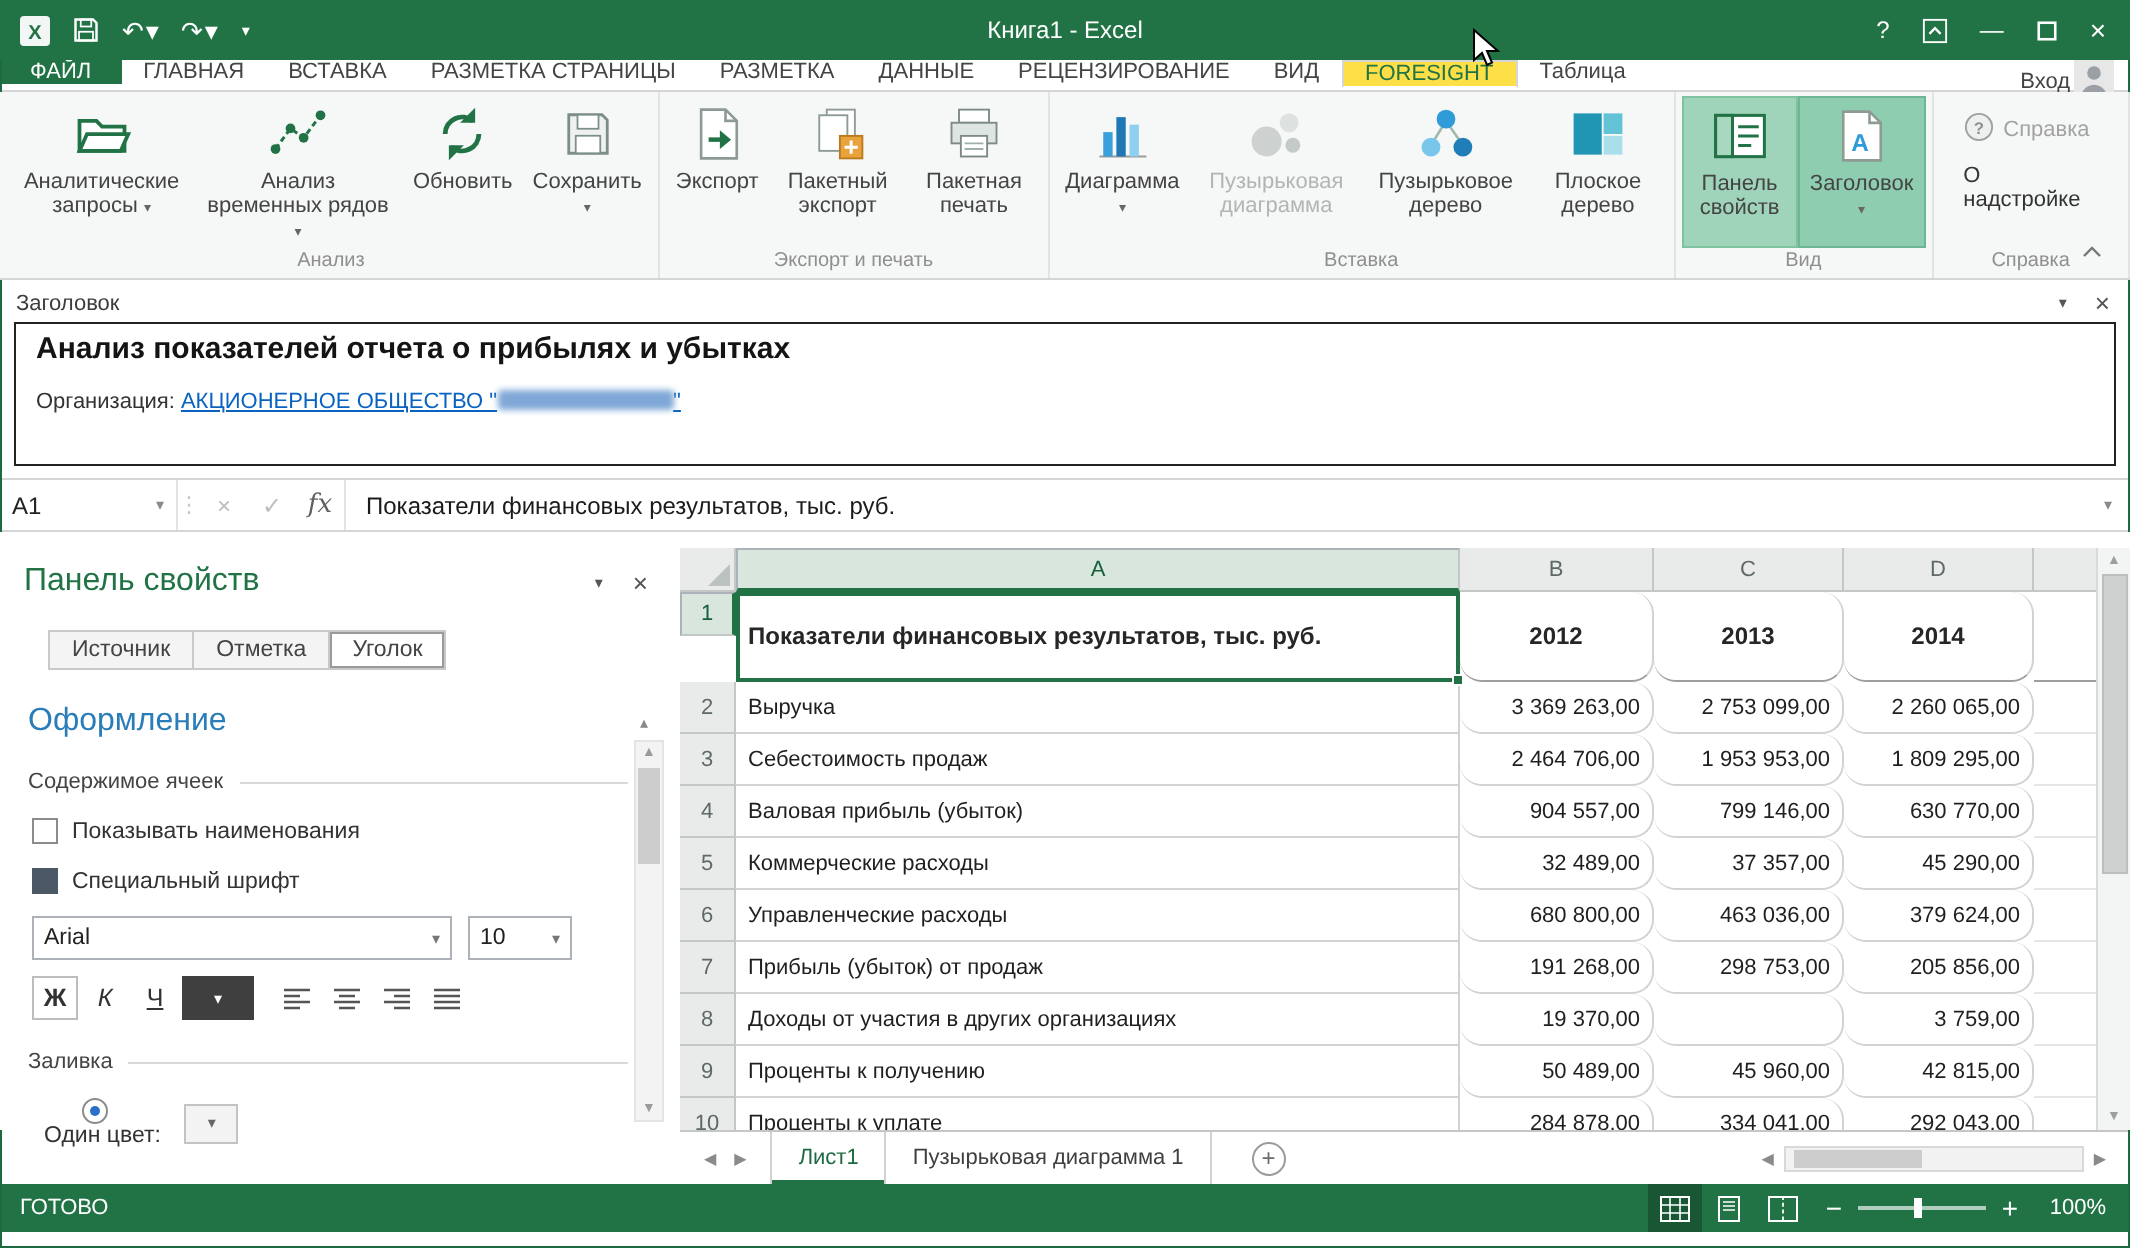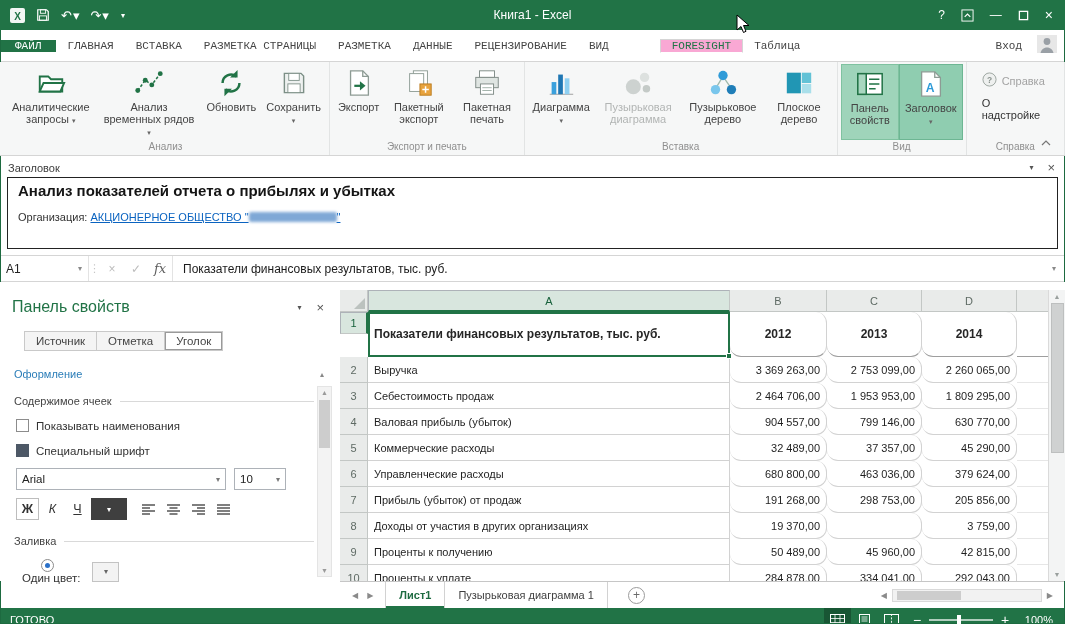--- a/index.html
+++ b/index.html
@@ -10,25 +10,25 @@
   
   .titlebar { height:30px; background:#217346; display:flex; align-items:center; color:#fff; position:relative; padding:0 6px; }
   .qat { display:flex; align-items:center; gap:11px; padding-left:4px; z-index:2; }
   .qat span { display:flex; align-items:center; font-size:13px; color:#fff; cursor:default; }
   .mini-caret { font-size:6px; margin-left:1px; }
   .tb-title { position:absolute; left:0; right:0; text-align:center; font-size:12px; color:#fff; }
   .tb-right { margin-left:auto; display:flex; align-items:center; gap:16px; padding-right:6px; z-index:2; font-size:12px; }
   .tb-right .wbox { display:flex; align-items:center; }
 
   
-  .tabrow { height:32px; background:#fff; border-bottom:1px solid #d5d5d5; display:flex; align-items:center; font-size:11px; color:#444;font-family:Liberation Mono, monospace; }
+  .tabrow { height:16px; background:#fff; border-bottom:1px solid #d5d5d5; display:flex; align-items:flex-start; font-size:11px; color:#444; }
   .tab-file { background:#217346; color:#fff; padding:0 15px; display:flex; align-items:center; }
   .tab { padding:0 11px; display:flex; align-items:center; white-space:nowrap; }
-  .tab.active { background:#f9a8d4; border:1px solid #d5d5d5; border-bottom:1px solid #fff; margin-bottom:-1px; color:#217346;margin-left:40px; }
-  .signin-zone { margin-left:auto; display:flex; align-items:center; gap:15px; padding-right:8px; }
+  .tab.active { background:#fde047; border:1px solid #d5d5d5; border-bottom:1px solid #fff; margin-bottom:-1px; color:#217346; }
+  .signin-zone { margin-left:auto; display:flex; align-items:center; gap:2px; padding-right:8px; }
 
   
   .ribbon { height:94px; background:#f6f7f7; border-bottom:1px solid #d5d5d5; display:flex; position:relative; padding-left:2px; }
   .rgroup { display:flex; flex-direction:column; border-right:1px solid #e2e4e4; }
   .rbtns { flex:1; display:flex; align-items:stretch; padding:2px 3px 0; }
   .rgrp-label { font-size:10px; color:#8f8f8f; text-align:center; padding:1px 8px 3px; }
   .rbtn { display:flex; flex-direction:column; align-items:center; padding:3px 5px 1px; cursor:default; }
   .rbtn .ricon { height:32px; display:flex; align-items:center; }
   .rbtn .rlbl { font-size:11px; line-height:12px; text-align:center; color:#444; margin-top:2px; }
   .rbtn .caret { font-size:7px; color:#666; }
@@ -68,21 +68,21 @@
   
   .props { width:340px; position:relative; padding:16px 0 0 12px; background:#fff; }
   .p-head { display:flex; align-items:center; padding-right:16px; }
   .p-title { color:#217346; font-size:16px; }
   .p-icons { margin-left:auto; display:flex; gap:15px; color:#555; align-items:center; }
   .p-tabs { display:flex; margin:15px 0 0 12px; border:1px solid #c9c9c9; width:max-content; background:#f4f4f4; }
   .ptab { padding:3px 11px; font-size:11.5px; color:#444; border-right:1px solid #c9c9c9; }
   .ptab:last-child { border-right:none; }
   .ptab.active { background:#fff; box-shadow:inset 0 0 0 1px #9a9a9a; }
   .p-sec { display:flex; align-items:center; margin:17px 16px 0 2px; }
-  .sec-link { color:#2a7db8; font-size:11px; }
+  .sec-link { color:#2a7db8; font-size:16px; }
   .sec-caret { margin-left:auto; color:#888; font-size:8px; }
   .p-sub { display:flex; align-items:center; margin:15px 26px 0 2px; font-size:11px; color:#444; }
   .p-sub .rule { flex:1; border-top:1px solid #d9d9d9; margin-left:8px; }
   .p-check { display:flex; align-items:center; gap:7px; margin:12px 0 0 4px; font-size:11.5px; color:#333; }
   .cb { width:13px; height:13px; border:1px solid #8c8c8c; background:#fff; flex:0 0 auto; }
   .cb.filled { background:#4d5866; border-color:#4d5866; }
   .p-fontrow { display:flex; gap:8px; margin:11px 0 0 4px; }
   .sel { height:22px; border:1px solid #adb2b8; background:#fff; display:flex; align-items:center; padding:0 5px; font-size:11.5px; color:#222; }
   .sel.fontsel { width:210px; } .sel.sizesel { width:52px; }
   .sel .dd { margin-left:auto; color:#777; font-size:8px; padding-left:6px; }
@@ -127,21 +127,21 @@
   .v-arrow { padding:3px 0; }
   .v-thumb { width:13px; height:150px; background:#cfd1d1; border:1px solid #bdbfbf; }
   .v-spacer { flex:1; }
 
   
   .bbar { height:27px; display:flex; background:#fff; }
   .bbar-left { width:340px; background:#fff; }
   .bbar-main { flex:1; border-top:1px solid #c6c6c6; background:#fff; display:flex; align-items:stretch; font-size:11px; color:#444; }
   .tabnav { display:flex; align-items:center; gap:9px; padding:0 12px; color:#8a8a8a; font-size:8px; }
   .stab { display:flex; align-items:center; padding:0 13px; border-right:1px solid #d2d2d2; color:#3f3f3f; }
-  .stab.active { color:#1e6b41; font-weight:bold; box-shadow:inset 0 -2px 0 #217346; border-left:1px solid #d2d2d2; }
+  .stab.active { color:#1e6b41; font-weight:normal; box-shadow:inset 0 -2px 0 #217346; border-left:1px solid #d2d2d2; }
   .addsheet { width:17px; height:17px; border-radius:50%; border:1px solid #9b9b9b; color:#6b6b6b; display:flex; align-items:center; justify-content:center; font-size:12px; margin:auto 0 auto 20px; line-height:1; }
   .hscroll { margin-left:auto; display:flex; align-items:center; gap:5px; padding-right:12px; color:#8a8a8a; font-size:8px; }
   .h-track { width:150px; height:13px; background:#f2f2f2; border:1px solid #d9d9d9; position:relative; }
   .h-thumb { position:absolute; left:4px; top:1px; width:64px; height:9px; background:#cdcdcd; }
 
   
   .sbar { height:24px; background:#217346; display:flex; align-items:center; color:#fff; font-size:11px; padding-left:10px; }
   .s-right { margin-left:auto; display:flex; align-items:center; }
   .vbtn { width:27px; height:24px; display:flex; align-items:center; justify-content:center; }
   .vbtn.activeview { background:rgba(0,0,0,0.25); }

